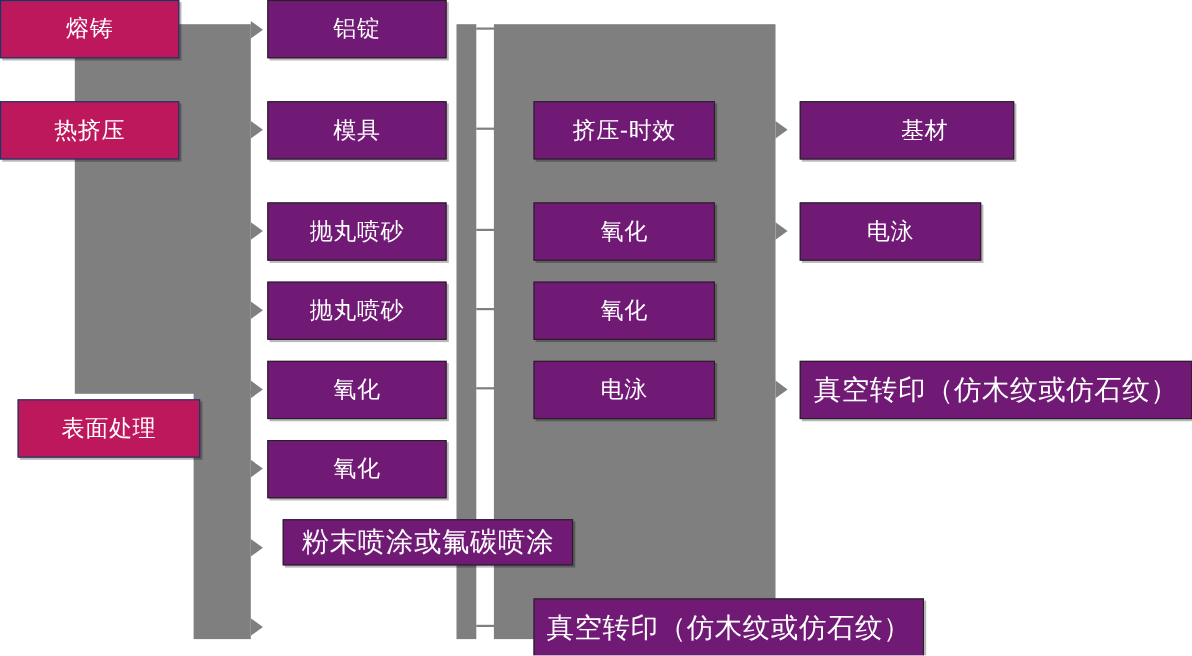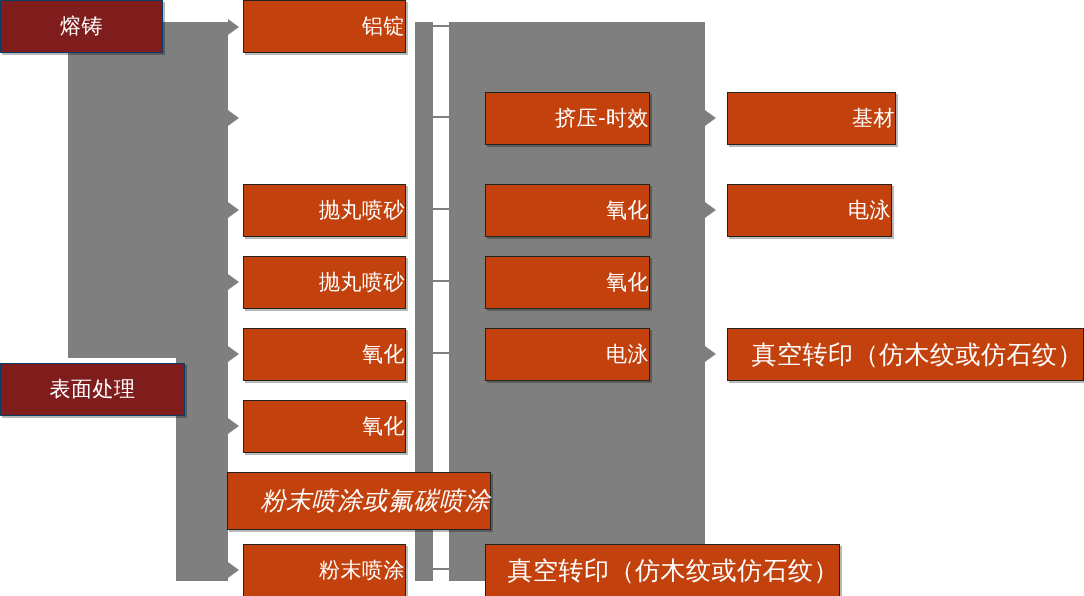--- a/index.html
+++ b/index.html
@@ -59,27 +59,26 @@
     color: #ffffff;
     border: 1px solid #1b1b1b;
     font-size: 21px;
     letter-spacing: 0.5px;
     line-height: 1.1;
     white-space: nowrap;
     box-shadow: 2px 2px 0 rgba(0, 0, 0, 0.28);
     z-index: 5;
   }
   .node.dark {
-    background: #7f1d1d;
+    background: #be185d;
     border-color: #0a3c66;
   }
   .node.mid {
-    background: #c2410c;
+    background: #701a75;
     border-color: #222222;
-    justify-content: flex-end;
   }
   .node.wide {
     font-size: 25px;
   }
 </style>
 </head>
 <body>
 
 <div id="canvas">
 
@@ -109,63 +108,66 @@
   <div class="tick" style="left:433px; top:352px; width:17px;"></div>
   <div class="tick" style="left:433px; top:568px; width:17px;"></div>
 
   <div class="gray-arrow" style="left:705px; top:110px;"></div>
   <div class="gray-arrow" style="left:705px; top:202px;"></div>
   <div class="gray-arrow" style="left:705px; top:346px;"></div>
 
   <div class="node dark" style="left:0px; top:0px; width:163px; height:53px;">
     <span>熔铸</span>
   </div>
-  <div class="node dark" style="left:0px; top:363px; width:185px; height:53px;text-align:right;">
+  <div class="node dark" style="left:0px; top:92px; width:163px; height:53px;">
+    <span>热挤压</span>
+  </div>
+  <div class="node dark" style="left:16px; top:363px; width:166px; height:53px;text-align:right;">
     <span>表面处理</span>
   </div>
 
   <div class="node mid" style="left:243px; top:0px; width:163px; height:53px;">
     <span>铝锭</span>
+  </div>
+  <div class="node mid" style="left:243px; top:92px; width:163px; height:53px;">
+    <span>模具</span>
   </div>
   <div class="node mid" style="left:243px; top:184px; width:163px; height:53px;">
     <span>抛丸喷砂</span>
   </div>
   <div class="node mid" style="left:243px; top:256px; width:163px; height:53px;">
     <span>抛丸喷砂</span>
   </div>
   <div class="node mid" style="left:243px; top:328px; width:163px; height:53px;">
     <span>氧化</span>
   </div>
   <div class="node mid" style="left:243px; top:400px; width:163px; height:53px;">
     <span>氧化</span>
   </div>
-  <div class="node mid wide" style="left:227px; top:472px; width:264px; height:58px;font-style:italic;">
+  <div class="node mid wide" style="left:257px; top:472px; width:264px; height:42px;">
     <span>粉末喷涂或氟碳喷涂</span>
-  </div>
-  <div class="node mid" style="left:243px; top:544px; width:163px; height:53px;">
-    <span>粉末喷涂</span>
   </div>
 
   <div class="node mid" style="left:485px; top:92px; width:165px; height:53px;">
     <span>挤压-时效</span>
   </div>
   <div class="node mid" style="left:485px; top:184px; width:165px; height:53px;">
     <span>氧化</span>
   </div>
   <div class="node mid" style="left:485px; top:256px; width:165px; height:53px;">
     <span>氧化</span>
   </div>
   <div class="node mid" style="left:485px; top:328px; width:165px; height:53px;">
     <span>电泳</span>
   </div>
   <div class="node mid wide" style="left:485px; top:544px; width:355px; height:53px;">
     <span>真空转印（仿木纹或仿石纹）</span>
   </div>
 
-  <div class="node mid" style="left:727px; top:92px; width:169px; height:53px;padding-left:32px;">
+  <div class="node mid" style="left:727px; top:92px; width:195px; height:53px;padding-left:32px;">
     <span>基材</span>
   </div>
   <div class="node mid" style="left:727px; top:184px; width:165px; height:53px;">
     <span>电泳</span>
   </div>
   <div class="node mid wide" style="left:727px; top:328px; width:357px; height:53px;">
     <span>真空转印（仿木纹或仿石纹）</span>
   </div>
 
 </div>

